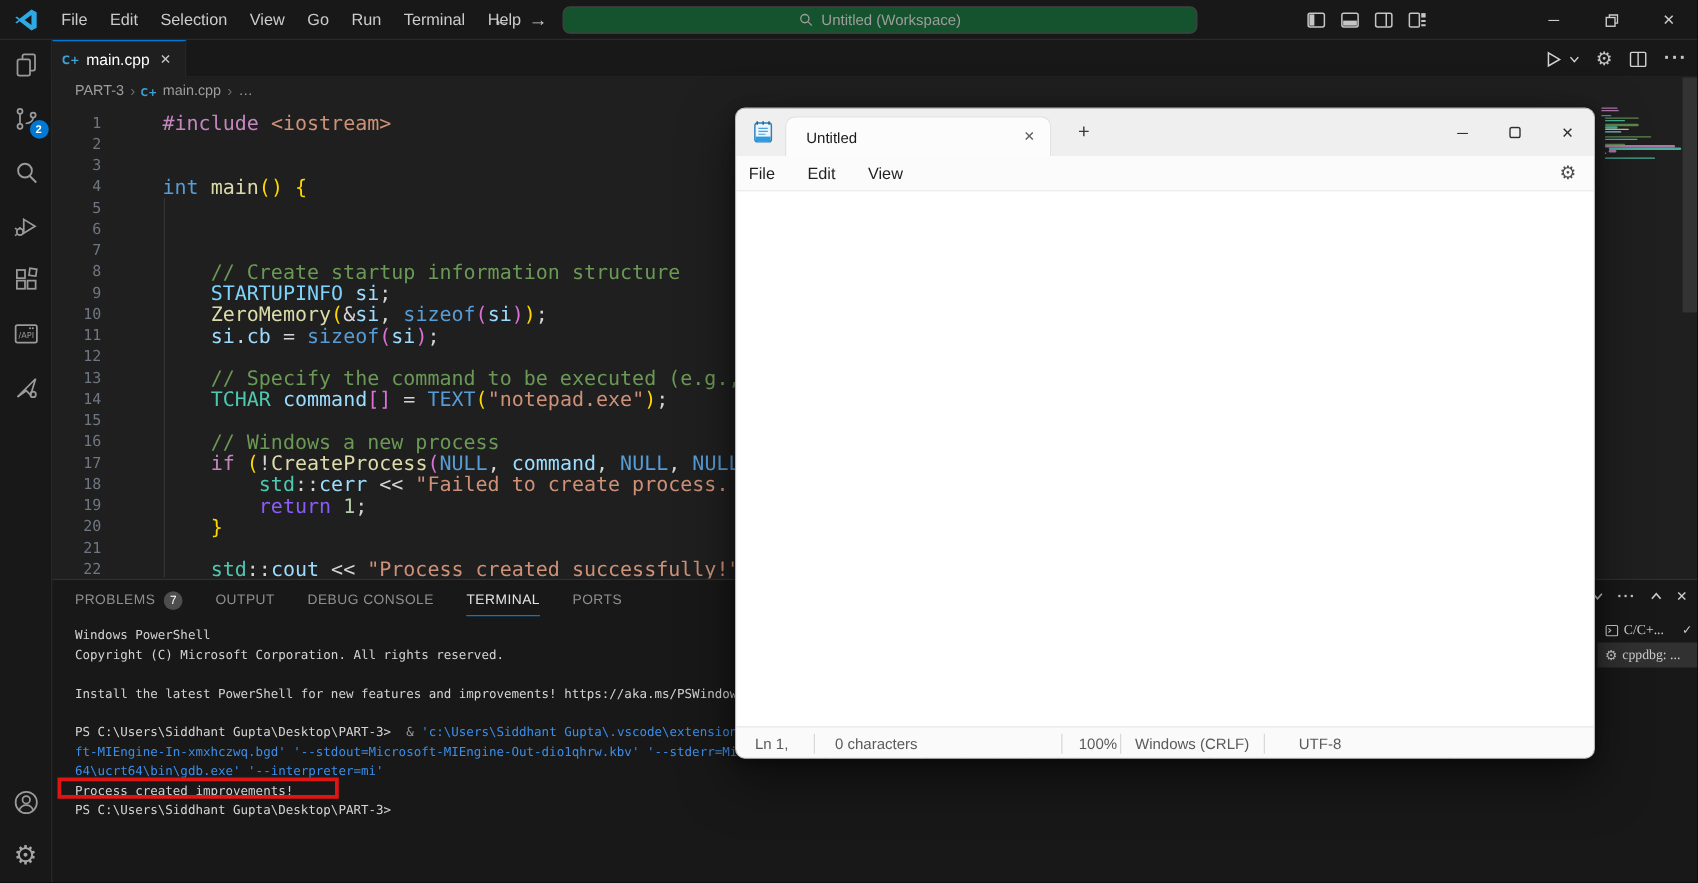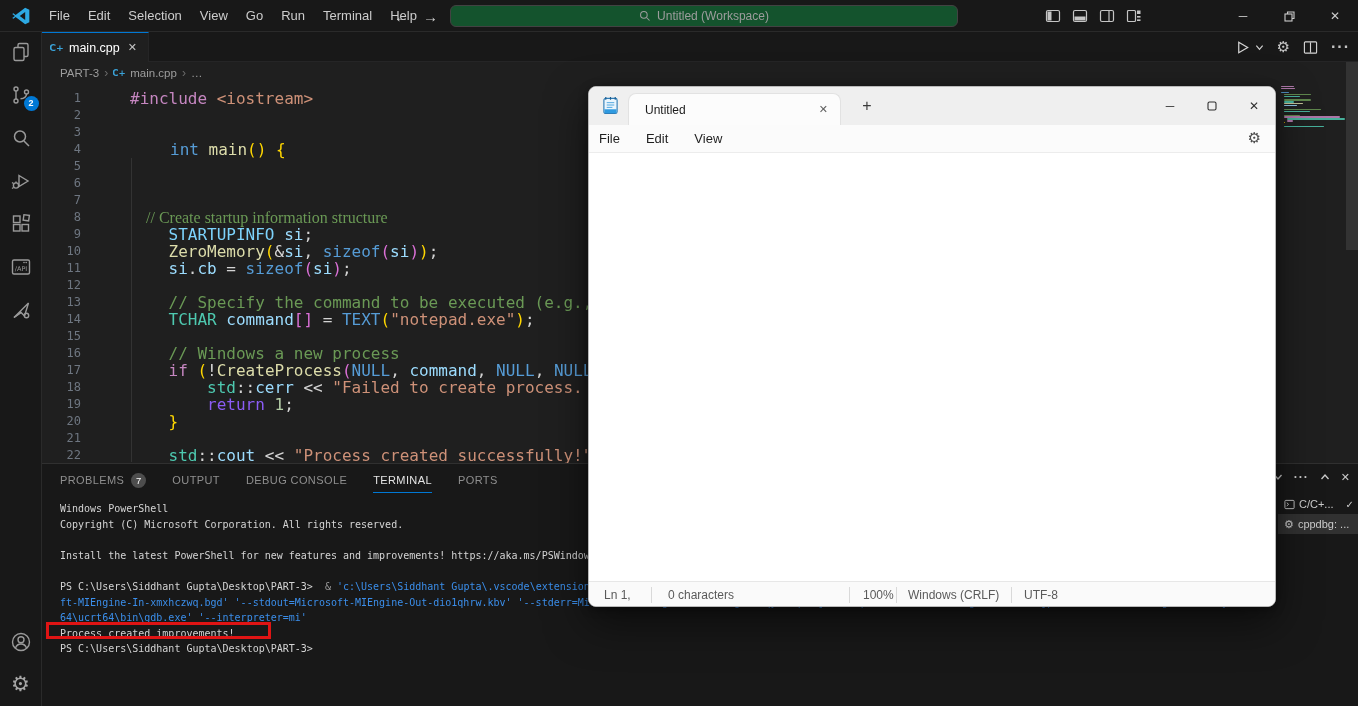--- a/index.html
+++ b/index.html
@@ -49,21 +49,21 @@
   .panel-tabs { position:absolute; left:18px; top:0; height:32px; display:flex; align-items:center; gap:26px; }
   .ptab { color:#8f8f8f; font-size:11px; letter-spacing:.4px; height:32px; display:flex; align-items:center; gap:7px; position:relative; }
   .ptab.active { color:#e4e4e4; }
   .ptab.active::after { content:""; position:absolute; left:0; right:0; bottom:3px; height:1px; background:#0078d4; }
   .pbadge { background:#4d4d4d; color:#ffffff; font-size:9.5px; min-width:15px; height:15px; border-radius:8px; line-height:15px; text-align:center; }
   .panel-icons { position:absolute; right:8px; top:6px; display:flex; gap:11px; color:#cccccc; align-items:center; }
   .terminal { position:absolute; left:18px; top:37px; font-family:"DejaVu Sans Mono", monospace; }
   .tline { height:15.6px; line-height:15.6px; font-size:10px; white-space:pre; color:#cccccc; }
   .annotation-box { position:absolute; left:4px; top:158px; width:225px; height:17px; border:3px solid #df1414; z-index:6; pointer-events:none; }
   .term-list { position:absolute; right:0; top:30px; width:80px; }
-  .term-row { height:20px; display:flex; align-items:center; gap:4px; padding:0 4px 0 6px; color:#cccccc; font-size:11px; white-space:nowrap; }
+  .term-row { height:20px; display:flex; align-items:center; gap:4px; padding:0 4px 0 6px; color:#cccccc; font-size:11px; white-space:nowrap;font-family:Liberation Serif, serif; }
   .term-row.selected { background:#313131; }
   .term-row .tcheck { margin-left:auto; font-size:10px; }
   
   .notepad { position:absolute; left:588px; top:86px; width:688px; height:521px; border-radius:8px; overflow:hidden; background:#ffffff; border:1px solid #b9b9b9; box-shadow:0 16px 42px rgba(0,0,0,.5), 0 2px 10px rgba(0,0,0,.35); z-index:10; font-family:"Liberation Sans", sans-serif; }
   .np-tabstrip { position:relative; height:38px; background:#efefef; }
   .np-appicon { position:absolute; left:13px; top:9px; }
   .np-tab { position:absolute; left:39px; top:6px; width:213px; height:32px; background:#fcfcfc; border:1px solid #e2e2e2; border-bottom:none; border-radius:8px 8px 0 0; display:flex; align-items:center; padding:0 12px 0 16px; }
   .np-tab-label { color:#1b1b1b; font-size:12px; }
   .np-tab-close { margin-left:auto; color:#5f5f5f; font-size:11px; }
   .np-newtab { position:absolute; left:266px; top:10px; color:#3a3a3a; font-size:16px; width:24px; text-align:center; }
@@ -72,21 +72,21 @@
   .np-menubar { position:relative; height:28px; background:#fbfbfb; border-bottom:1px solid #ececec; display:flex; align-items:center; padding-left:10px; gap:26px; }
   .np-menu { color:#1f1f1f; font-size:13px; }
   .np-gear { position:absolute; right:14px; top:4px; color:#4d4d4d; font-size:15px; }
   .np-body { height:428px; background:#ffffff; }
   .np-status { height:27px; background:#fafafa; border-top:1px solid #e7e7e7; display:flex; align-items:center; color:#5a5a5a; font-size:12px; }
   .np-cell { height:16px; line-height:16px; }
   .np-c1 { width:62px; padding-left:15px; }
   .np-c2 { width:198px; padding-left:16px; border-left:1px solid #d9d9d9; }
   .np-c3 { width:47px; padding-left:13px; border-left:1px solid #d9d9d9; }
   .np-c4 { width:115px; padding-left:11px; border-left:1px solid #d9d9d9; }
-  .np-c5 { flex:1; padding-left:12px; border-left:1px solid #d9d9d9; }
+  .np-c5 { flex:1; padding-left:27px; border-left:1px solid #d9d9d9; }
 </style>
 </head>
 <body>
 
 <div class="screen">
 
   <div class="titlebar">
     <svg class="vs-logo" viewBox="0 0 24 24">
       <polygon points="17,2 22,4.5 22,19.5 17,22 5.5,13.2 3,15.3 1.5,14.3 4.7,12 1.5,9.7 3,8.7 5.5,10.8" fill="#2da9e3"></polygon>
       <polygon points="17,7.2 10.5,12 17,16.8" fill="#181818"></polygon>
@@ -244,25 +244,25 @@
     <span>main.cpp</span>
     <span class="bc-sep">›</span>
     <span>…</span>
   </div>
 
   <div class="editor">
     <div>
         <div class="code-line"><span class="line-num">1</span><span class="line-text"><span style="color: rgb(197, 134, 192);">#include</span><span style="color: rgb(212, 212, 212);"> </span><span style="color: rgb(206, 145, 120);">&lt;iostream&gt;</span></span></div>
         <div class="code-line"><span class="line-num">2</span></div>
         <div class="code-line"><span class="line-num">3</span><span class="line-text"></span></div>
-        <div class="code-line"><span class="line-num">4</span><span class="line-text"><span style="color: rgb(86, 156, 214); margin-left: 40px;">int</span><span style="color: rgb(212, 212, 212);"> </span><span style="color: rgb(220, 220, 170);">main</span><span style="color: rgb(255, 215, 0);">()</span><span style="color: rgb(212, 212, 212);"> </span><span style="color: rgb(255, 215, 0);">{</span></span></div>
+        <div class="code-line"><span class="line-num">4</span><span class="line-text"><span style="color: rgb(86, 156, 214);">int</span><span style="color: rgb(212, 212, 212);"> </span><span style="color: rgb(220, 220, 170);">main</span><span style="color: rgb(255, 215, 0);">()</span><span style="color: rgb(212, 212, 212);"> </span><span style="color: rgb(255, 215, 0);">{</span></span></div>
         <div class="code-line"><span class="line-num">5</span></div>
         <div class="code-line"><span class="line-num">6</span></div>
         <div class="code-line"><span class="line-num">7</span><span class="line-text"></span></div>
-        <div class="code-line"><span class="line-num">8</span><span class="line-text"><span style="color: rgb(106, 153, 85); font-family: Liberation Serif, serif;">    // Create startup information structure</span></span></div>
+        <div class="code-line"><span class="line-num">8</span><span class="line-text"><span style="color: rgb(106, 153, 85);">    // Create startup information structure</span></span></div>
         <div class="code-line"><span class="line-num">9</span><span class="line-text"><span style="color: rgb(212, 212, 212);">    </span><span style="color: #7dd3fc;">STARTUPINFO</span><span style="color: rgb(212, 212, 212);"> </span><span style="color: rgb(156, 220, 254);">si</span><span style="color: rgb(212, 212, 212);">;</span></span></div>
         <div class="code-line"><span class="line-num">10</span><span class="line-text"><span style="color: rgb(212, 212, 212);">    </span><span style="color: rgb(220, 220, 170);">ZeroMemory</span><span style="color: rgb(255, 215, 0);">(</span><span style="color: rgb(212, 212, 212);">&amp;</span><span style="color: rgb(156, 220, 254);">si</span><span style="color: rgb(212, 212, 212);">, </span><span style="color: rgb(86, 156, 214);">sizeof</span><span style="color: rgb(218, 112, 214);">(</span><span style="color: rgb(156, 220, 254);">si</span><span style="color: rgb(218, 112, 214);">)</span><span style="color: rgb(255, 215, 0);">)</span><span style="color: rgb(212, 212, 212);">;</span></span></div>
         <div class="code-line"><span class="line-num">11</span><span class="line-text"><span style="color: rgb(212, 212, 212);">    </span><span style="color: rgb(156, 220, 254);">si</span><span style="color: rgb(212, 212, 212);">.</span><span style="color: rgb(156, 220, 254);">cb</span><span style="color: rgb(212, 212, 212);"> = </span><span style="color: rgb(86, 156, 214);">sizeof</span><span style="color: rgb(218, 112, 214);">(</span><span style="color: rgb(156, 220, 254);">si</span><span style="color: rgb(218, 112, 214);">)</span><span style="color: rgb(212, 212, 212);">;</span></span></div>
         <div class="code-line"><span class="line-num">12</span><span class="line-text"></span></div>
         <div class="code-line"><span class="line-num">13</span><span class="line-text"><span style="color: rgb(106, 153, 85);">    // Specify the command to be executed (e.g., Notepad)</span></span></div>
         <div class="code-line"><span class="line-num">14</span><span class="line-text"><span style="color: rgb(212, 212, 212);">    </span><span style="color: rgb(78, 201, 176);">TCHAR</span><span style="color: rgb(212, 212, 212);"> </span><span style="color: rgb(156, 220, 254);">command</span><span style="color: rgb(218, 112, 214);">[]</span><span style="color: rgb(212, 212, 212);"> = </span><span style="color: rgb(86, 156, 214);">TEXT</span><span style="color: rgb(255, 215, 0);">(</span><span style="color: rgb(206, 145, 120);">"notepad.exe"</span><span style="color: rgb(255, 215, 0);">)</span><span style="color: rgb(212, 212, 212);">;</span></span></div>
         <div class="code-line"><span class="line-num">15</span><span class="line-text"></span></div>
         <div class="code-line"><span class="line-num">16</span><span class="line-text"><span style="color: rgb(106, 153, 85);">    // Windows a new process</span></span></div>
         <div class="code-line"><span class="line-num">17</span><span class="line-text"><span style="color: rgb(212, 212, 212);">    </span><span style="color: rgb(197, 134, 192);">if</span><span style="color: rgb(212, 212, 212);"> </span><span style="color: rgb(255, 215, 0);">(</span><span style="color: rgb(212, 212, 212);">!</span><span style="color: rgb(220, 220, 170);">CreateProcess</span><span style="color: rgb(218, 112, 214);">(</span><span style="color: rgb(86, 156, 214);">NULL</span><span style="color: rgb(212, 212, 212);">, </span><span style="color: rgb(156, 220, 254);">command</span><span style="color: rgb(212, 212, 212);">, </span><span style="color: rgb(86, 156, 214);">NULL</span><span style="color: rgb(212, 212, 212);">, </span><span style="color: rgb(86, 156, 214);">NULL</span><span style="color: rgb(212, 212, 212);">, </span><span style="color: rgb(86, 156, 214);">FALSE</span><span style="color: rgb(212, 212, 212);">, </span><span style="color: rgb(181, 206, 168);">0</span><span style="color: rgb(212, 212, 212);">, </span><span style="color: rgb(86, 156, 214);">NULL</span><span style="color: rgb(212, 212, 212);">, </span><span style="color: rgb(86, 156, 214);">NULL</span><span style="color: rgb(212, 212, 212);">, &amp;</span><span style="color: rgb(156, 220, 254);">si</span><span style="color: rgb(212, 212, 212);">, &amp;</span><span style="color: rgb(156, 220, 254);">pi</span><span style="color: rgb(218, 112, 214);">)</span><span style="color: rgb(255, 215, 0);">)</span><span style="color: rgb(212, 212, 212);"> </span><span style="color: rgb(255, 215, 0);">{</span></span></div>
         <div class="code-line"><span class="line-num">18</span><span class="line-text"><span style="color: rgb(212, 212, 212);">        </span><span style="color: rgb(78, 201, 176);">std</span><span style="color: rgb(212, 212, 212);">::</span><span style="color: rgb(156, 220, 254);">cerr</span><span style="color: rgb(212, 212, 212);"> &lt;&lt; </span><span style="color: rgb(206, 145, 120);">"Failed to create process. Error code: "</span><span style="color: rgb(212, 212, 212);"> &lt;&lt; </span><span style="color: rgb(220, 220, 170);">GetLastError</span><span style="color: rgb(218, 112, 214);">()</span><span style="color: rgb(212, 212, 212);"> &lt;&lt; </span><span style="color: rgb(78, 201, 176);">std</span><span style="color: rgb(212, 212, 212);">::</span><span style="color: rgb(156, 220, 254);">endl</span><span style="color: rgb(212, 212, 212);">;</span></span></div>

